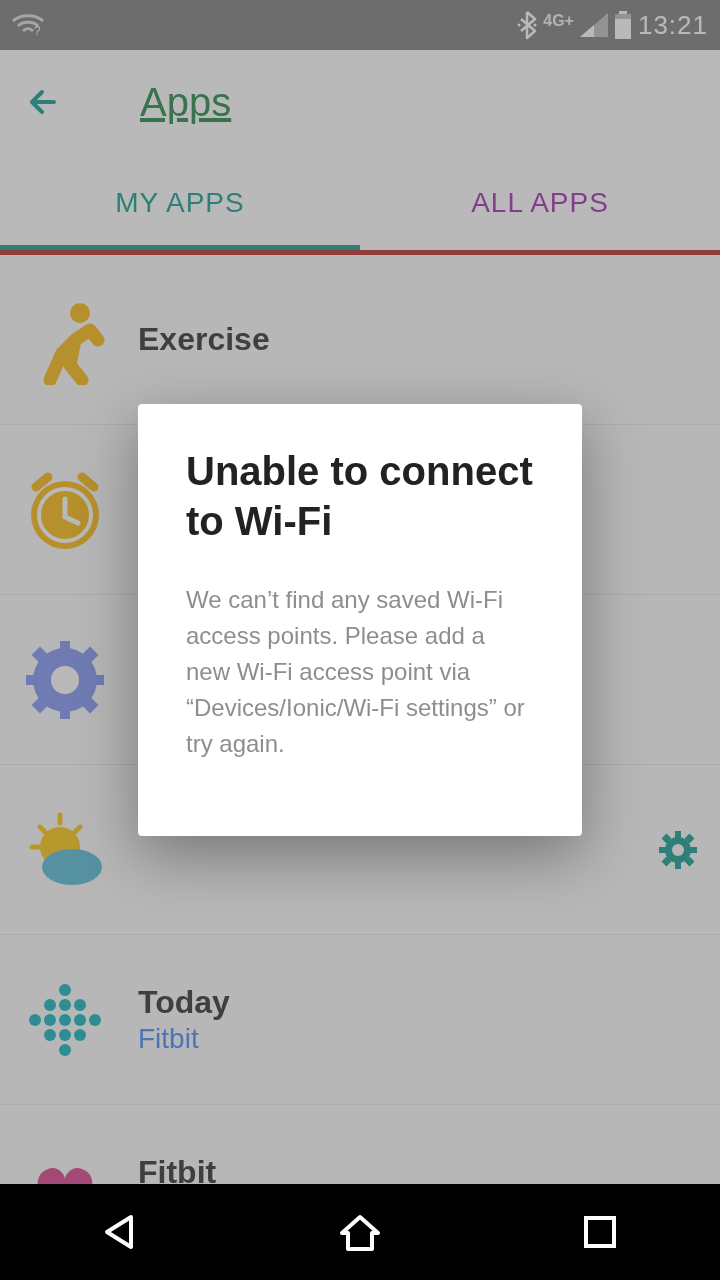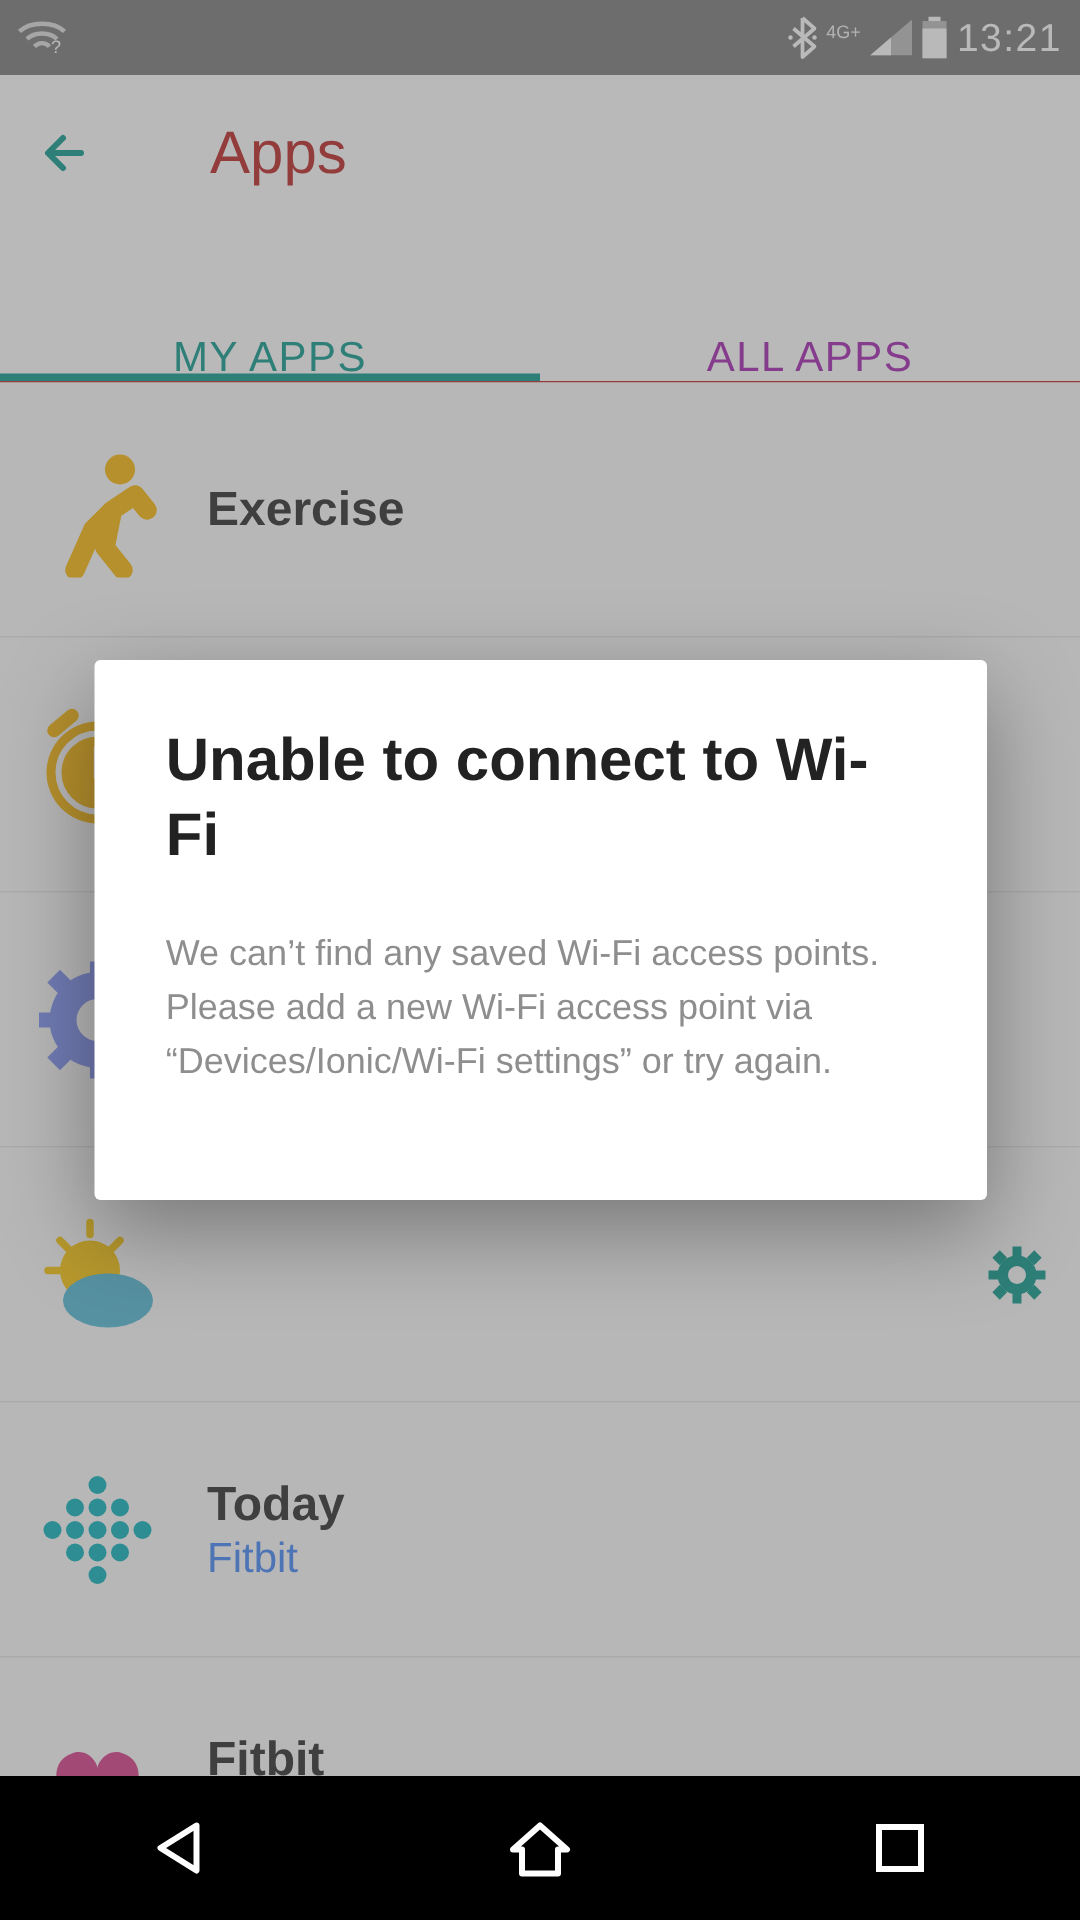--- a/index.html
+++ b/index.html
@@ -19,39 +19,38 @@
     display: flex;
     align-items: center;
     justify-content: space-between;
     padding: 0 12px;
     font-size: 26px;
   }
   .status-left, .status-right { display: flex; align-items: center; gap: 10px; }
   .status-right { gap: 6px; }
   .status-icon { display: inline-flex; align-items: center; justify-content: center; }
   .time { font-weight: 500; letter-spacing: 1px; }
-  .fourg { font-size: 12px; opacity: 0.9; position: relative; top: -4px; font-weight: 400; }
+  .fourg { font-size: 16px; opacity: 0.9; position: relative; top: -4px; font-weight: 700; }
   
   .app-header {
     height: 105px;
     background: #fff;
     display: flex;
     align-items: center;
     padding: 0 24px;
     border-bottom: 1px solid transparent;
   }
   .back-arrow { color: #009688; margin-right: 72px; }
-  .header-title { color: #b91c1c; font-size: 40px; font-weight: 400; }
+  .header-title { color: #15803d; font-size: 40px; font-weight: 400; text-decoration: underline; }
   
   .tabs {
     height: 100px;
     display: flex;
     background: #fff;
-    border-bottom: 1px solid #b91c1c;
-    align-items: flex-end;
+    border-bottom: 5px solid #b91c1c;
   }
   .tab {
     flex: 1;
     display: flex;
     align-items: center;
     justify-content: center;
     font-size: 28px;
     font-weight: 500;
     color: #a21caf;
     letter-spacing: 1px;
@@ -93,21 +92,21 @@
   .overlay {
     position: absolute;
     top: 0; left: 0; right: 0; bottom: 0;
     background: rgba(100,100,100,0.45);
     z-index: 100;
     display: flex;
     align-items: center;
     justify-content: center;
   }
   .dialog {
-    width: 595px;
+    width: 444px;
     background: #fff;
     padding: 42px 48px 26px 48px;
     box-shadow: 0 20px 60px rgba(0,0,0,0.35);
     border-radius: 4px;
     position: relative;
     top: -20px;
   }
   .dialog-title {
     font-size: 40px;
     font-weight: 600;

